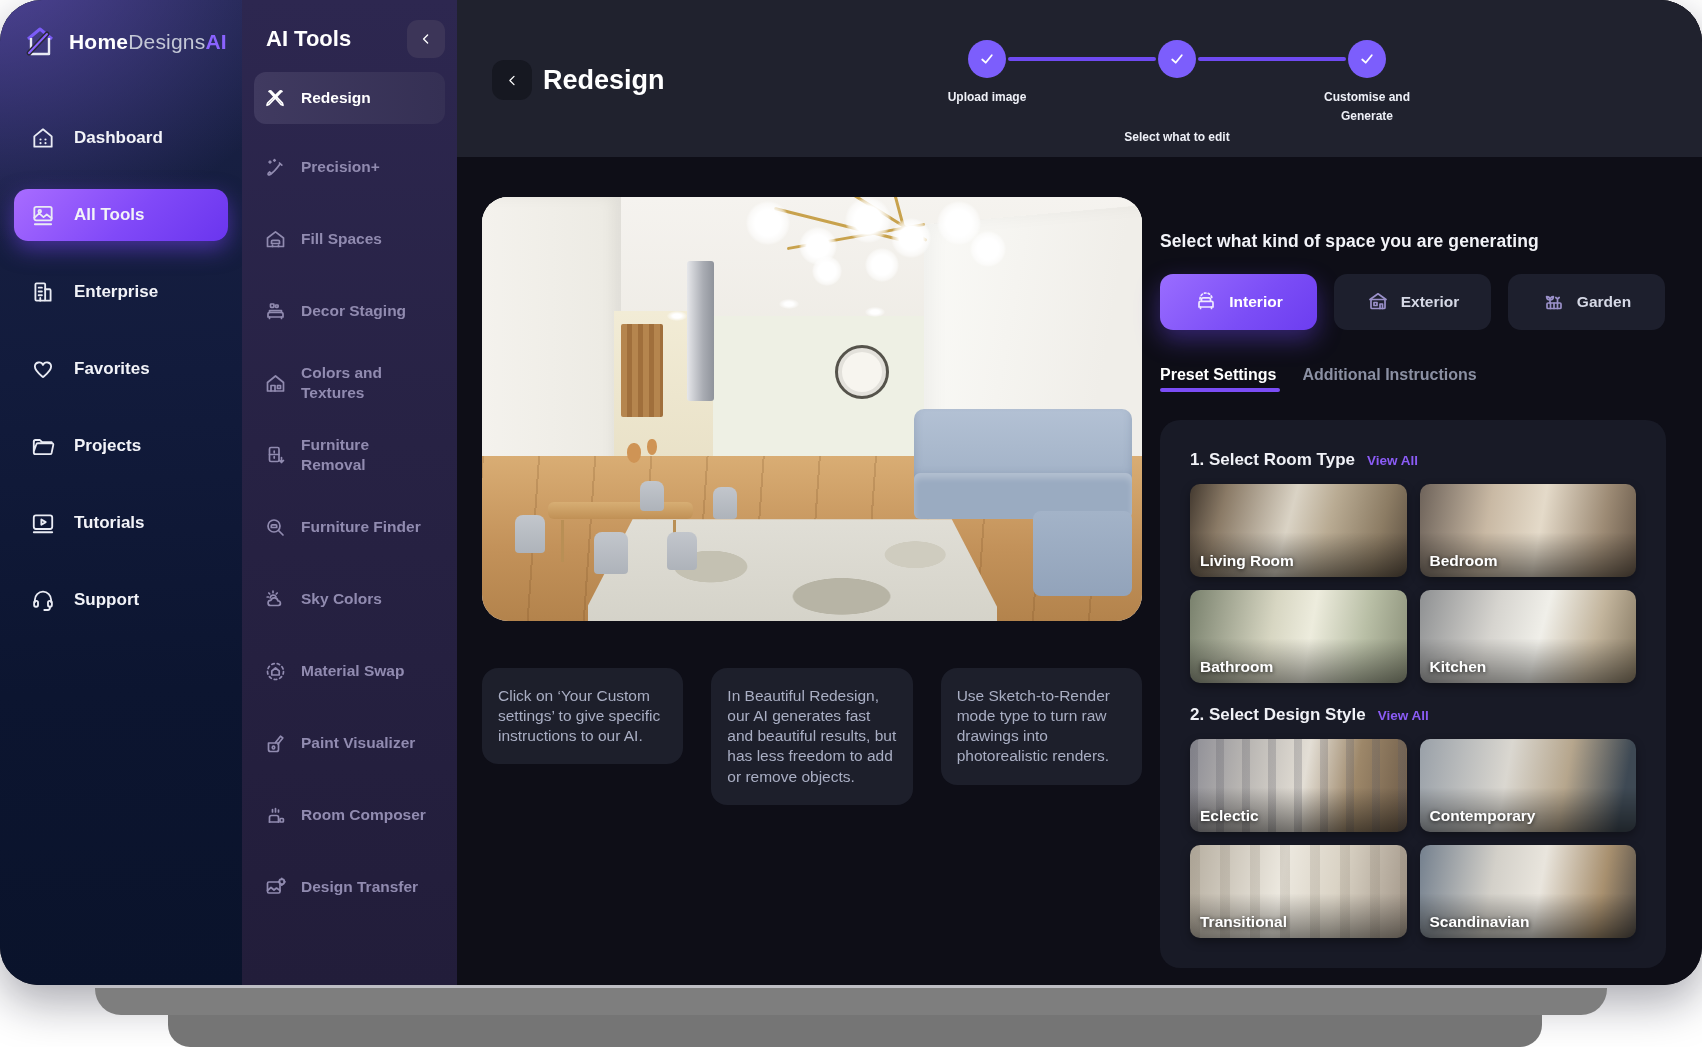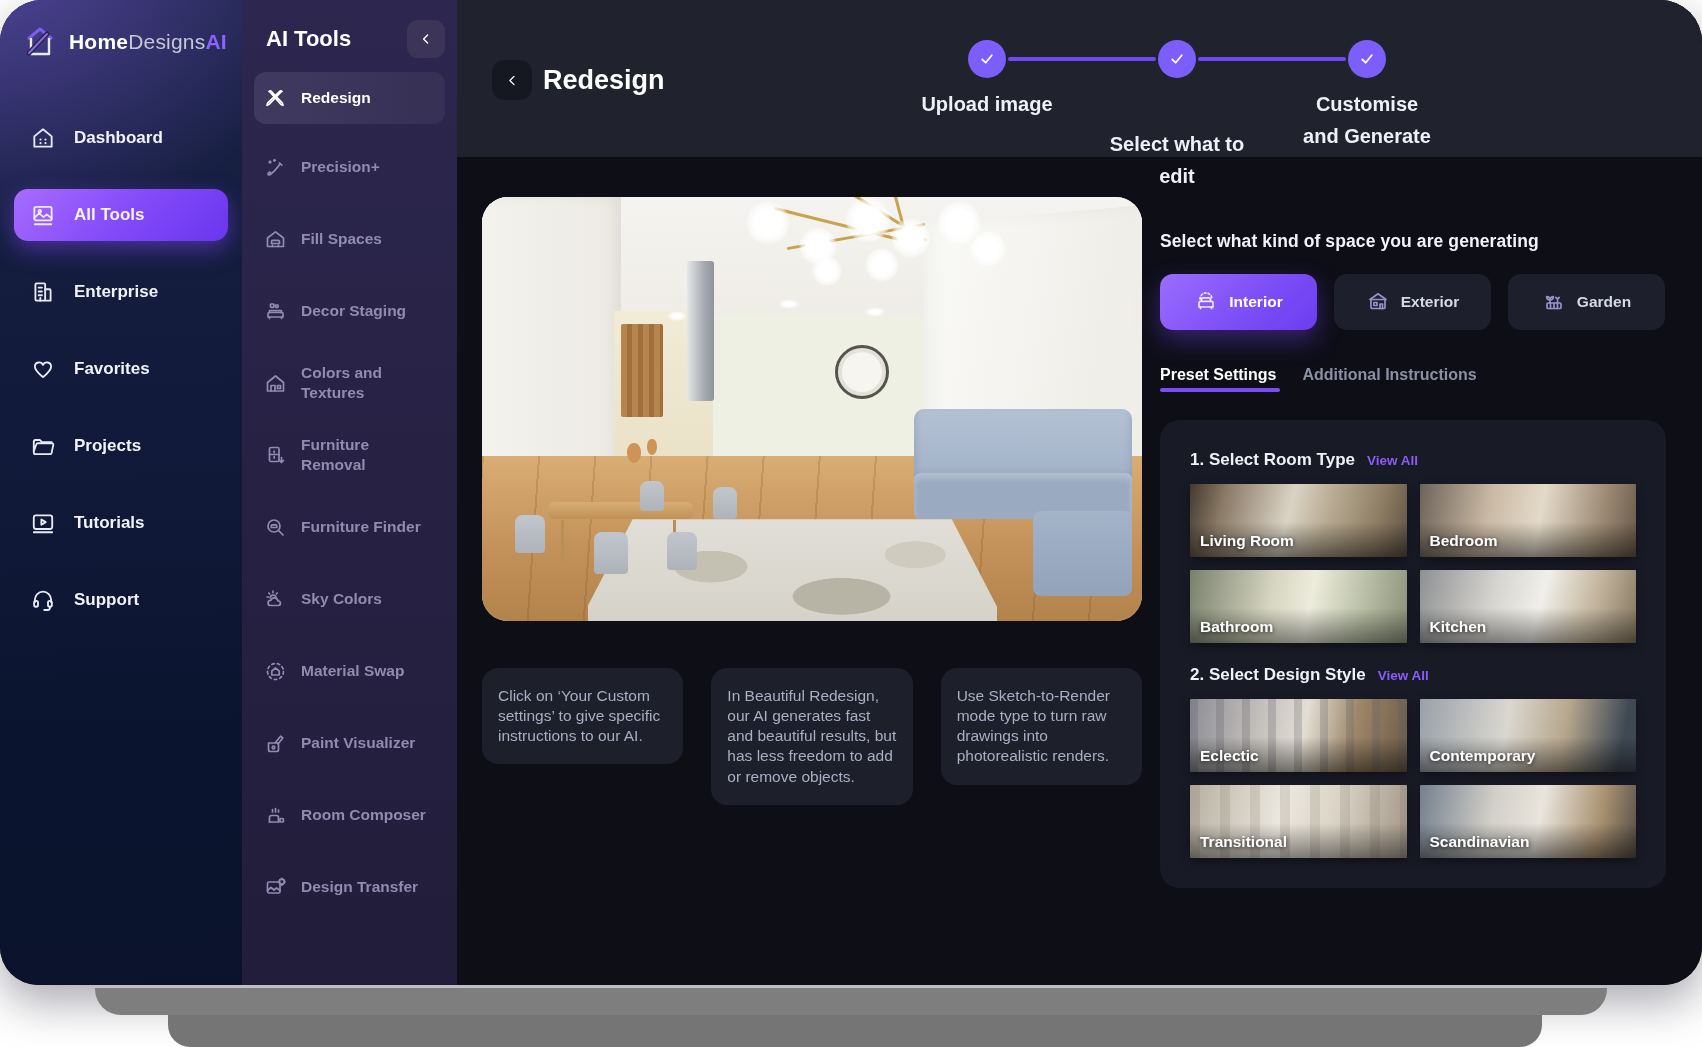--- a/index.html
+++ b/index.html
@@ -45,21 +45,21 @@
   .back-btn svg{width:15px;height:15px;}
   .page-title{position:absolute;left:86px;top:60px;height:40px;display:flex;align-items:center;
               color:#fff;font-size:27px;font-weight:bold;}
   
   .stepper{position:absolute;left:440px;top:40px;width:560px;height:112px;}
   .step-line{position:absolute;top:17px;height:4px;background:#6f4af2;border-radius:2px;}
   .sl1{left:111px;width:148px;}.sl2{left:301px;width:148px;}
   .step-circle{position:absolute;top:0;width:38px;height:38px;border-radius:50%;background:#7c5efc;
                display:flex;align-items:center;justify-content:center;cursor:pointer;}
   .sc1{left:71px;}.sc2{left:261px;}.sc3{left:451px;}
-  .step-label{position:absolute;top:48px;text-align:center;color:#eef0f7;font-size:20px;font-weight:600;line-height:1.6;}
+  .step-label{position:absolute;top:48px;text-align:center;color:#eef0f7;font-size:12px;font-weight:600;line-height:1.6;}
   .stl1{left:5px;width:170px;}.stl2{left:195px;width:170px;margin-top:40px;}.stl3{left:400px;width:140px;}
   .content{position:absolute;left:0;top:157px;right:0;bottom:0;}
   
   .photo{position:absolute;left:25px;top:40px;width:660px;height:424px;border-radius:26px;overflow:hidden;
          background:#efece6;}
   .photo *{position:absolute;}
   .ph-ceil{left:0;top:0;right:0;height:46%;background:linear-gradient(180deg,#f5f3ef,#ece9e2);}
   .ph-wall-l{left:0;top:0;width:21%;height:82%;background:linear-gradient(90deg,#f4f2ed,#eceae3);box-shadow:inset -8px 0 14px rgba(0,0,0,.05);}
   .ph-niche{left:20%;top:27%;width:15%;height:40%;background:linear-gradient(180deg,#f2ecd6,#e8e0c6);}
   .ph-curtain{left:21%;top:30%;width:6.5%;height:22%;background:repeating-linear-gradient(90deg,#b5854e 0 6px,#a06f3c 6px 11px);border-radius:2px;}
@@ -104,21 +104,21 @@
   .tabs{display:flex;gap:26px;margin-top:36px;}
   .tab{font-size:16px;color:#8b90a3;font-weight:600;position:relative;padding-bottom:8px;cursor:pointer;}
   .tab.active{color:#fff;font-weight:bold;}
   .tab.active::after{content:"";position:absolute;left:0;bottom:0;width:103%;height:4px;background:#7b4df6;border-radius:3px;}
   .settings-card{margin-top:28px;background:#181a26;border-radius:20px;padding:30px;width:506px;box-sizing:border-box;}
   .sec2{margin-top:22px;}
   .sec-head{display:flex;align-items:baseline;gap:12px;}
   .sec-title{color:#f0f1f6;font-size:17px;font-weight:bold;}
   .view-all{color:#8b5cf6;font-size:13.5px;font-weight:bold;cursor:pointer;}
   .thumb-grid{display:grid;grid-template-columns:1fr 1fr;gap:13px;margin-top:14px;}
-  .thumb{height:73px;border-radius:1px;position:relative;overflow:hidden;cursor:pointer;box-shadow:0 4px 10px rgba(0,0,0,.35);}
+  .thumb{height:93px;border-radius:10px;position:relative;overflow:hidden;cursor:pointer;box-shadow:0 4px 10px rgba(0,0,0,.35);}
   .thumb-label{position:absolute;left:10px;bottom:7px;color:#fff;font-size:15.5px;font-weight:bold;
                text-shadow:0 1px 4px rgba(0,0,0,.8);}
   .th-living{background:linear-gradient(rgba(0,0,0,0) 52%,rgba(0,0,0,.5)),linear-gradient(105deg,#43392f 0%,#8a7a66 16%,#dad3c5 45%,#b9ab93 62%,#8c7c64 84%,#5e5142 100%);}
   .th-bedroom{background:linear-gradient(rgba(0,0,0,0) 52%,rgba(0,0,0,.5)),linear-gradient(100deg,#6e635a 0%,#c9b9a4 32%,#e4dac9 55%,#9d8b75 82%,#68594a 100%);}
   .th-bathroom{background:linear-gradient(rgba(0,0,0,0) 52%,rgba(0,0,0,.45)),linear-gradient(100deg,#79816d 0%,#d7d6c2 38%,#edecdd 55%,#b9bfa6 78%,#8b9079 100%);}
   .th-kitchen{background:linear-gradient(rgba(0,0,0,0) 52%,rgba(0,0,0,.45)),linear-gradient(105deg,#8e9092 0%,#d6d4cf 34%,#f0efe9 55%,#c3b59d 78%,#82755f 100%);}
   .th-eclectic{background:linear-gradient(rgba(0,0,0,0) 52%,rgba(0,0,0,.5)),repeating-linear-gradient(90deg,rgba(90,90,100,.25) 0 8px,rgba(0,0,0,0) 8px 26px),linear-gradient(100deg,#8d8d95 0%,#b8b5b2 25%,#e3ded5 52%,#9d8769 74%,#6d5b48 100%);}
   .th-contemporary{background:linear-gradient(rgba(0,0,0,0) 52%,rgba(0,0,0,.5)),linear-gradient(100deg,#99a0a8 0%,#dad7d0 40%,#b6a68d 66%,#3e4954 92%);}
   .th-transitional{background:linear-gradient(rgba(0,0,0,0) 52%,rgba(0,0,0,.45)),repeating-linear-gradient(90deg,rgba(120,110,95,.18) 0 10px,rgba(0,0,0,0) 10px 30px),linear-gradient(100deg,#b7afa1 0%,#ece8df 42%,#dad3c5 66%,#a29688 100%);}
   .th-scandinavian{background:linear-gradient(rgba(0,0,0,0) 52%,rgba(0,0,0,.5)),linear-gradient(100deg,#74808e 0%,#d3d0c9 34%,#e9e5dd 55%,#a8906f 82%,#554f49 100%);}

